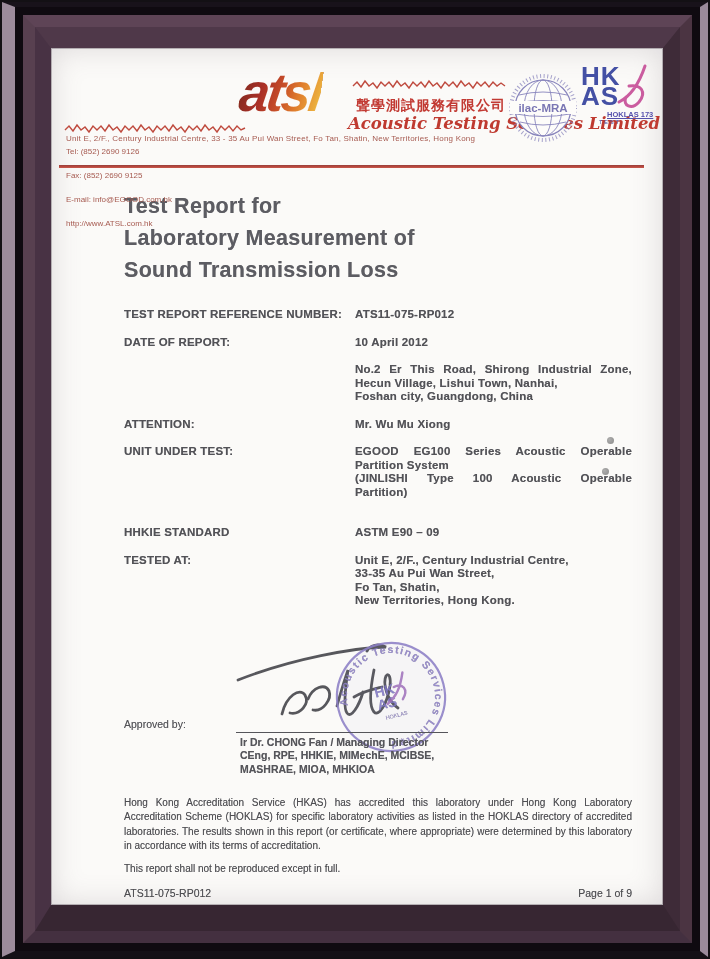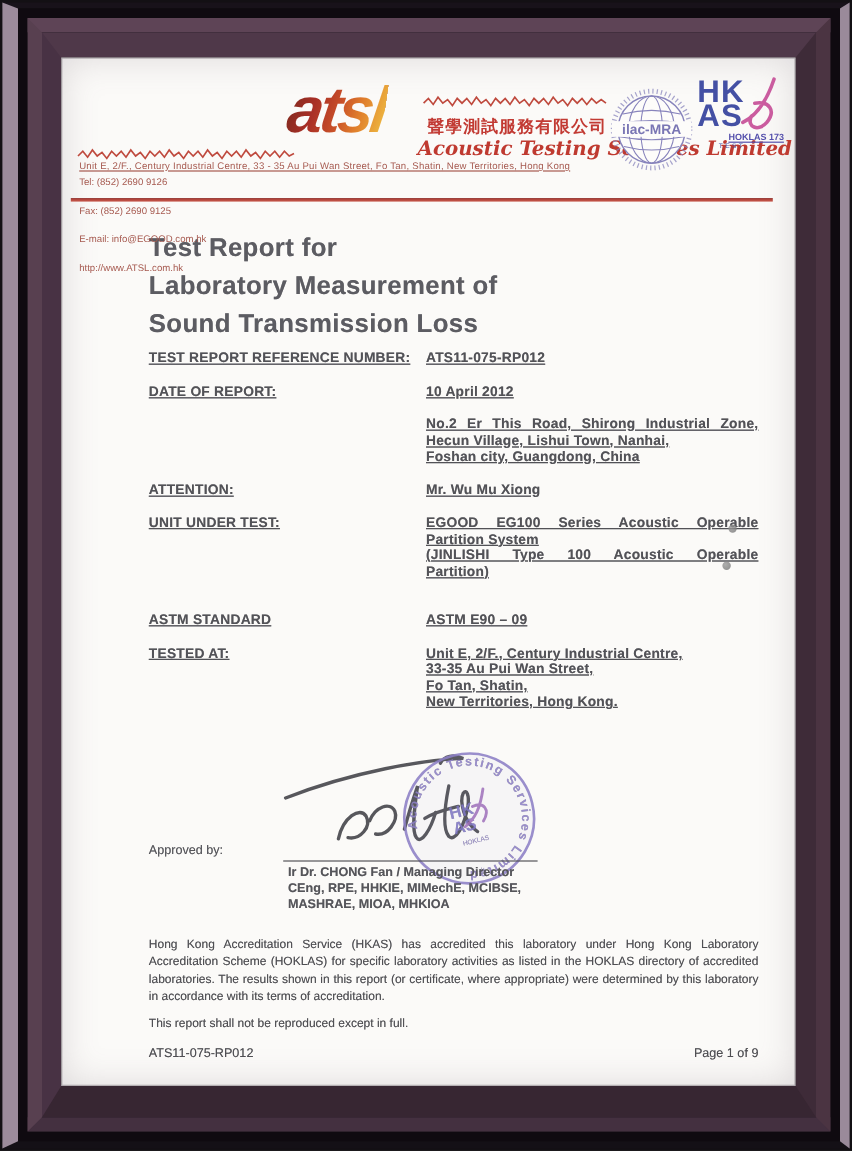--- a/index.html
+++ b/index.html
@@ -27,38 +27,38 @@
   .atsl-logo{position:absolute;left:176px;top:0px;
     font-style:italic;font-weight:800;font-size:54px;line-height:54px;letter-spacing:-3px;
     transform:skewX(-8deg);
     background:linear-gradient(100deg,#7e2a1f 0%,#a92f26 28%,#c84f28 52%,#e07e2c 72%,#ecb13e 95%);
     -webkit-background-clip:text;background-clip:text;color:transparent;}
   .company-zh{position:absolute;left:292px;top:32px;font-size:14px;font-weight:700;
     color:#c23a33;letter-spacing:1px;white-space:nowrap;}
   .company-en{position:absolute;left:284px;top:49px;font-family:"DejaVu Serif",serif;
     font-style:italic;font-weight:700;font-size:16.5px;color:#bf3a30;white-space:nowrap;}
   .addr-line1{position:absolute;left:2px;top:69px;font-size:8px;color:#a65a50;
-    letter-spacing:.2px;white-space:nowrap;text-decoration:underline;}
+    letter-spacing:.2px;white-space:nowrap;}
   .addr-line2{position:absolute;left:2px;top:82px;font-size:8px;color:#a65a50;
     display:flex;gap:15px;white-space:nowrap;flex-direction:column;}
   .ilac{position:absolute;left:443px;top:7px;}
   .hkas{position:absolute;left:517px;top:1px;width:66px;text-align:left;}
   .hkas-letters{font-size:26px;line-height:20px;font-weight:800;color:#4450a4;
     letter-spacing:1px;position:relative;z-index:1;}
   .hkas-mark{position:absolute;left:18px;top:-2px;z-index:2;}
   .hkas-scheme{margin-top:4px;font-size:7.5px;font-weight:700;color:#5550ac;
     text-decoration:underline;white-space:nowrap;margin-left:26px;}
   .hkas-sub{font-size:5.5px;color:#4450a4;letter-spacing:2px;margin-left:18px;}
   .red-rule{height:3px;margin:4px 19px 0 8px;
     background:linear-gradient(180deg,#93413e 0%,#b5453c 45%,#c75a4e 100%);}
 
   
   .content{padding:22px 31px 0 73px;text-shadow:0 0 .3px rgba(82,82,87,.55);}
   .title{font-size:21.5px;line-height:32px;font-weight:700;color:#5c5c62;letter-spacing:.3px;}
-  .fields{margin-top:7px;font-size:11.5px;letter-spacing:.2px;text-decoration:underline;}
+  .fields{margin-top:22px;font-size:11.5px;letter-spacing:.2px;}
   .row{display:flex;margin-bottom:14px;}
   .lbl{width:231px;flex:none;font-weight:700;line-height:13.5px;}
   .val{flex:1;font-weight:700;line-height:13.5px;}
   .vline{line-height:13.5px;}
   .vline.just{text-align:justify;text-align-last:justify;}
   .row.tight{margin-bottom:4px;}
   .row.gap-lg{margin-top:27px;}
 
   
   .approval{position:relative;margin-top:44px;height:128px;font-size:10.5px;}
@@ -167,21 +167,21 @@
           <div class="row">
             <div class="lbl">UNIT UNDER TEST:</div>
             <div class="val">
               <div class="vline just">EGOOD EG100 Series Acoustic Operable</div>
               <div class="vline">Partition System</div>
               <div class="vline just">(JINLISHI Type 100 Acoustic Operable</div>
               <div class="vline">Partition)</div>
             </div>
           </div>
           <div class="row gap-lg">
-            <div class="lbl">ASTM STANDARD</div>
+            <div class="lbl">HHKIE STANDARD</div>
             <div class="val">
                       <div class="vline">ASTM E90 – 09</div>
                     </div>
           </div>
           <div class="row">
             <div class="lbl">TESTED AT:</div>
             <div class="val">
               <div class="vline">Unit E, 2/F., Century Industrial Centre,</div>
               <div class="vline">33-35 Au Pui Wan Street,</div>
               <div class="vline">Fo Tan, Shatin,</div>

